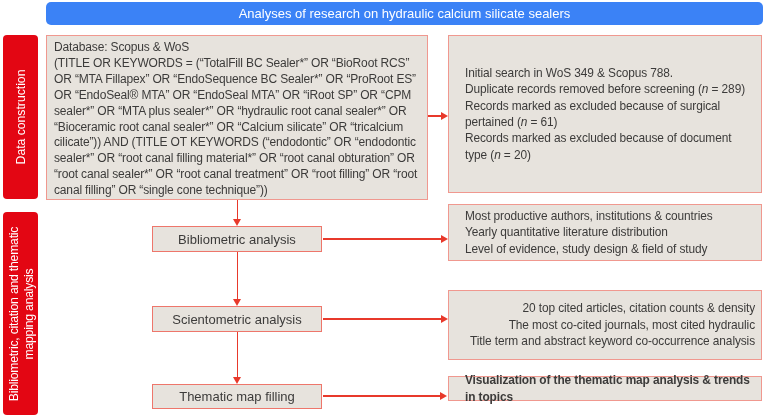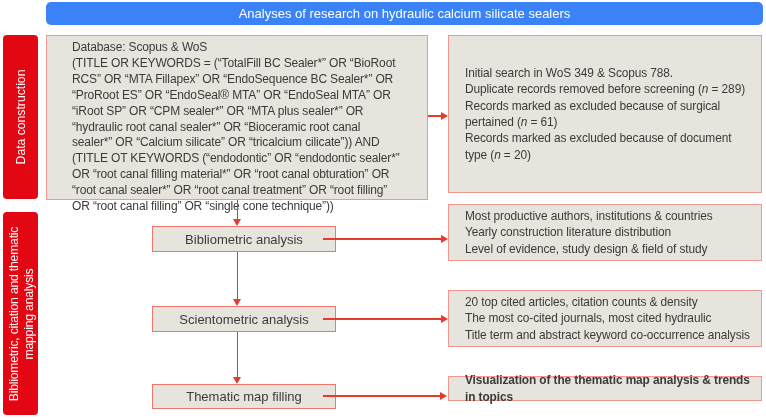--- a/index.html
+++ b/index.html
@@ -18,29 +18,29 @@
   .side .rot{
     position:absolute;left:50%;top:50%;
     transform:translate(-50%,-50%) rotate(-90deg);
     color:#ffffff;font-size:12.2px;line-height:14.5px;text-align:center;white-space:nowrap;
   }
   .side .rot.wrap{white-space:normal;width:196px;letter-spacing:-0.2px;}
   .box{
     position:absolute;background:#e7e3dd;border:1px solid #f0988f;box-sizing:border-box;
   }
   .bigbox{
-    left:46px;top:35px;width:382px;height:165px;padding:4px 25px;
+    left:46px;top:35px;width:382px;height:165px;padding:4px 7px;
     font-size:12px;line-height:15.9px;letter-spacing:-0.15px;
   }
   .rightbox{
     left:448px;width:314px;display:flex;flex-direction:column;justify-content:center;
     padding:2px 6px 2px 16px;font-size:11.9px;line-height:16.4px;letter-spacing:-0.1px;
   }
   .midbox{
-    position:absolute;left:152px;width:184px;background:#e7e3dd;
+    position:absolute;left:152px;width:170px;background:#e7e3dd;
     border:1.5px solid #ee766b;box-sizing:border-box;
     display:flex;align-items:center;justify-content:center;font-size:13px;
   }
   .hline{position:absolute;height:1.5px;background:#e8392b;}
   .vline{position:absolute;width:1.5px;background:#e8392b;}
   .head-right{
     position:absolute;width:0;height:0;
     border-top:4.5px solid transparent;border-bottom:4.5px solid transparent;
     border-left:7px solid #e8392b;
   }
@@ -84,24 +84,24 @@
   </div>
   <div class="midbox" style="top:306px;height:26px;">
     <span>Scientometric analysis</span>
   </div>
   <div class="midbox" style="top:384px;height:25px;">
     <span>Thematic map filling</span>
   </div>
 
   <div class="box rightbox" style="top:204px;height:57px;">
     <div>Most productive authors, institutions &amp; countries</div>
-    <div>Yearly construction literature distribution</div>
+    <div>Yearly quantitative literature distribution</div>
     <div>Level of evidence, study design &amp; field of study</div>
   </div>
-  <div class="box rightbox" style="top:290px;height:57px;">
+  <div class="box rightbox" style="top:290px;height:70px;text-align:right;">
     <div>20 top cited articles, citation counts &amp; density</div>
     <div>The most co-cited journals, most cited hydraulic</div>
     <div>Title term and abstract keyword co-occurrence analysis</div>
   </div>
   <div class="box rightbox" style="top:376px;height:25px;font-weight:bold;">
     <div>Visualization of the thematic map analysis &amp; trends in topics</div>
   </div>
 
   <div class="hline" style="left:428px;top:115px;width:14px;"></div>
   <div class="head-right" style="left:441px;top:111.5px;"></div>

